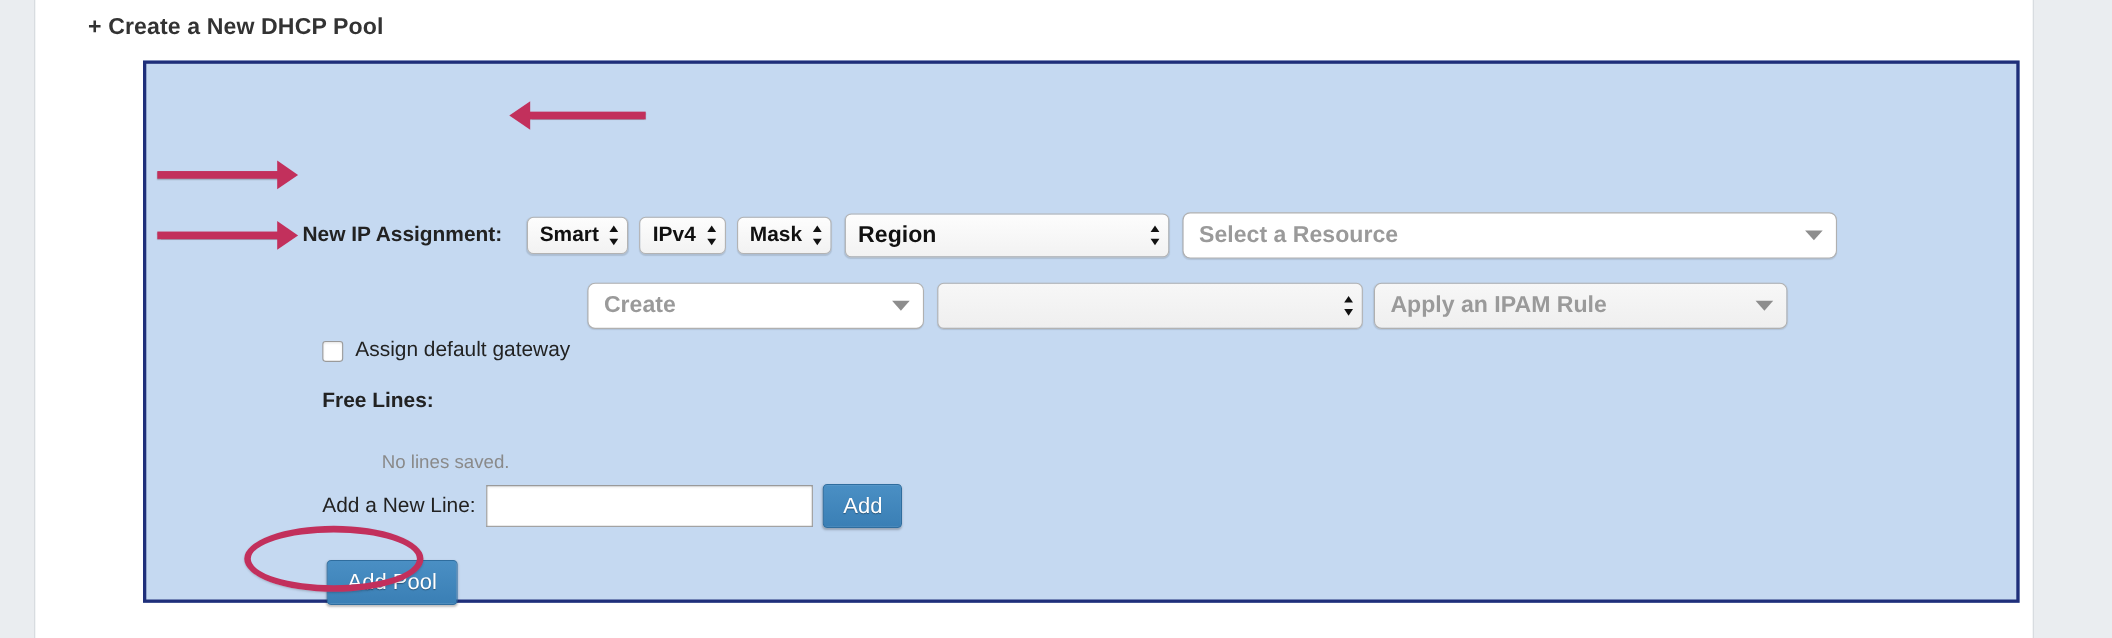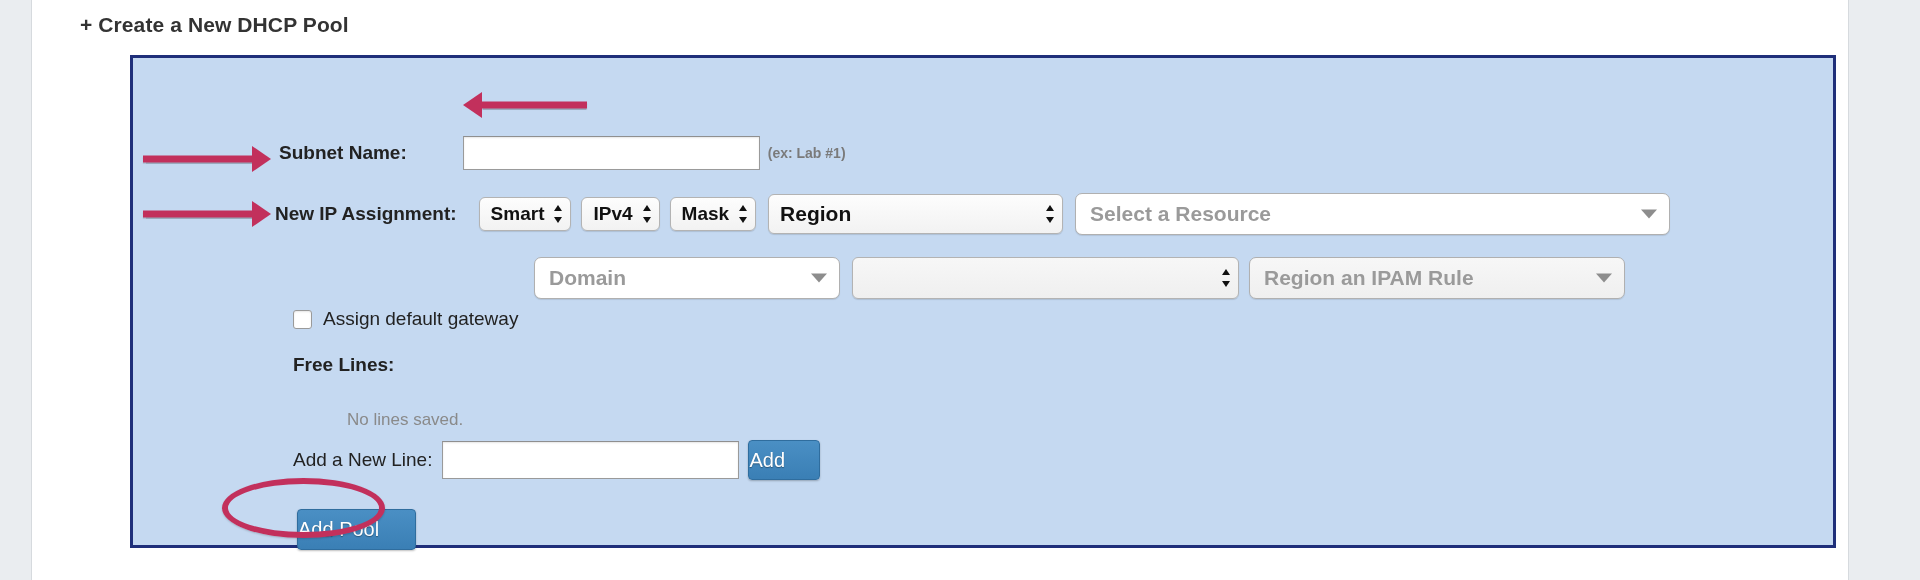--- a/index.html
+++ b/index.html
@@ -134,21 +134,21 @@
   .cbx {
     width: 19px; height: 19px;
     background: #ffffff;
     border: 1px solid #9a9a9a;
     border-radius: 3px;
     box-shadow: inset 0 1px 2px rgba(0,0,0,.10);
   }
 
   
   .btn-blue {
-    display: inline-flex; align-items: center; justify-content: flex-start;
+    display: inline-flex; align-items: center; justify-content: center;
     background: linear-gradient(#4a8fc4, #3a7fb5);
     border: 1px solid #2f6d9e;
     border-radius: 4px;
     color: #ffffff;
     font-size: 20px;
     text-shadow: 0 1px 1px rgba(0,0,0,.35);
     box-shadow: 0 1px 2px rgba(0,0,0,.25);
     cursor: pointer;
   }
 
@@ -187,25 +187,20 @@
 <div id="screen">
 
   <div class="gutter left"></div>
   <div class="gutter right"></div>
 
   <div class="section-title">+ Create a New DHCP Pool</div>
 
   <div class="panel">
 
 
-    <div class="row" style="left:146px; top:78px;">
-      <span class="lbl-bold">Subnet Name:</span>
-      <input class="tin" type="text" style="width: 297px; margin-left: 56px; font-size: 17px; padding: 0px 6px;" value="">
-      <span class="hint" style="margin-left:8px;">(ex: Lab #1)</span>
-    </div>
 
     <div class="row" style="left:142px; top:135px;">
       <span class="lbl-bold">New IP Assignment:</span>
 
       <span class="sel" style="margin-left:22px;">
         <span>Smart</span>
         <span class="updown">
           <i class="up"></i>
             <i class="down"></i>
           </span>
@@ -236,34 +231,34 @@
       </span>
 
       <span class="dd" style="margin-left:12px; width:595px;">
         <span>Select a Resource</span>
         <span class="caret"></span>
       </span>
     </div>
 
     <div class="row" style="left:401px; top:199px;">
       <span class="dd" style="width:306px;">
-        <span>Domain</span>
+        <span>Create</span>
         <span class="caret"></span>
       </span>
 
       <span class="sel wide blank" style="margin-left:12px; width:387px; height:42px;">
         <span></span>
         <span class="updown">
           <i class="up"></i>
             <i class="down"></i>
           </span>
       </span>
 
       <span class="dd blank-grey" style="margin-left:10px; width:376px;">
-        <span>Region an IPAM Rule</span>
+        <span>Apply an IPAM Rule</span>
         <span class="caret"></span>
       </span>
     </div>
 
     <div class="row" style="left:160px; top:250px;">
       <span class="cbx"></span>
       <span class="lbl-norm" style="margin-left:11px;">Assign default gateway</span>
     </div>
 
     <div class="row" style="left:160px; top:296px;">

